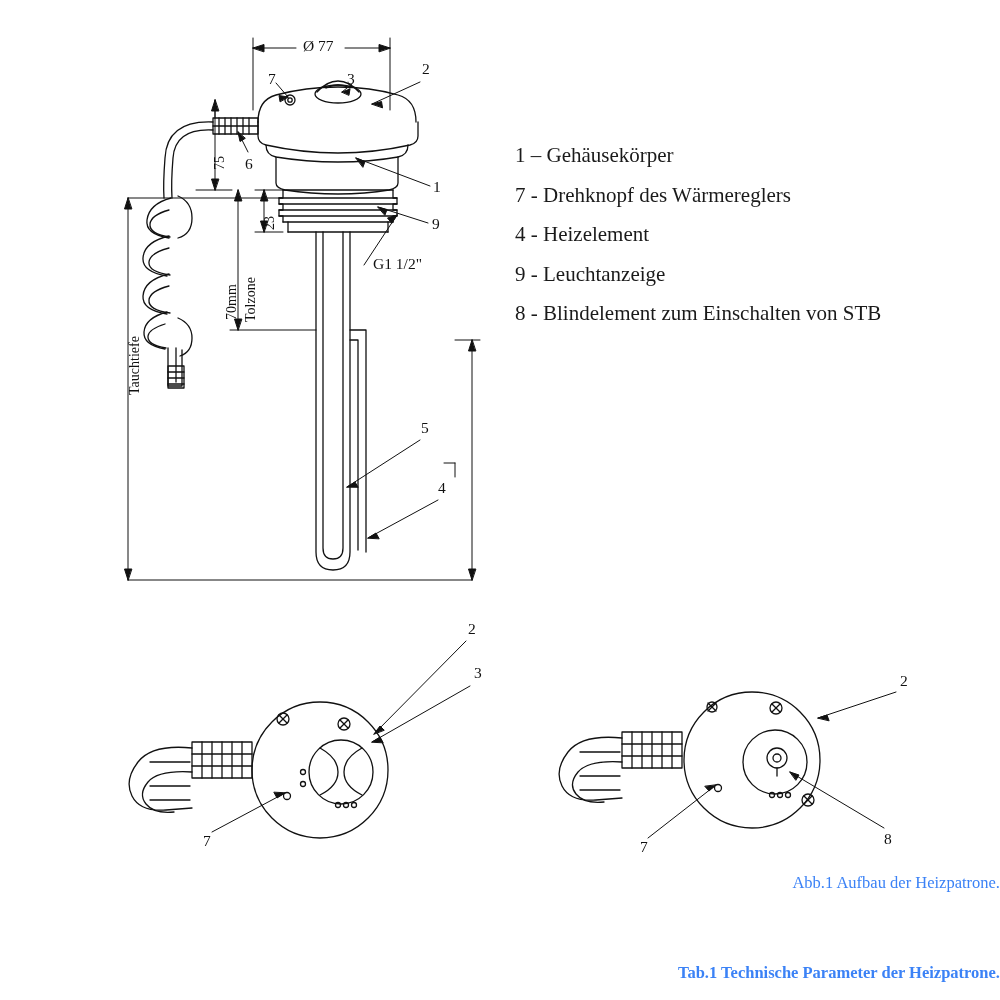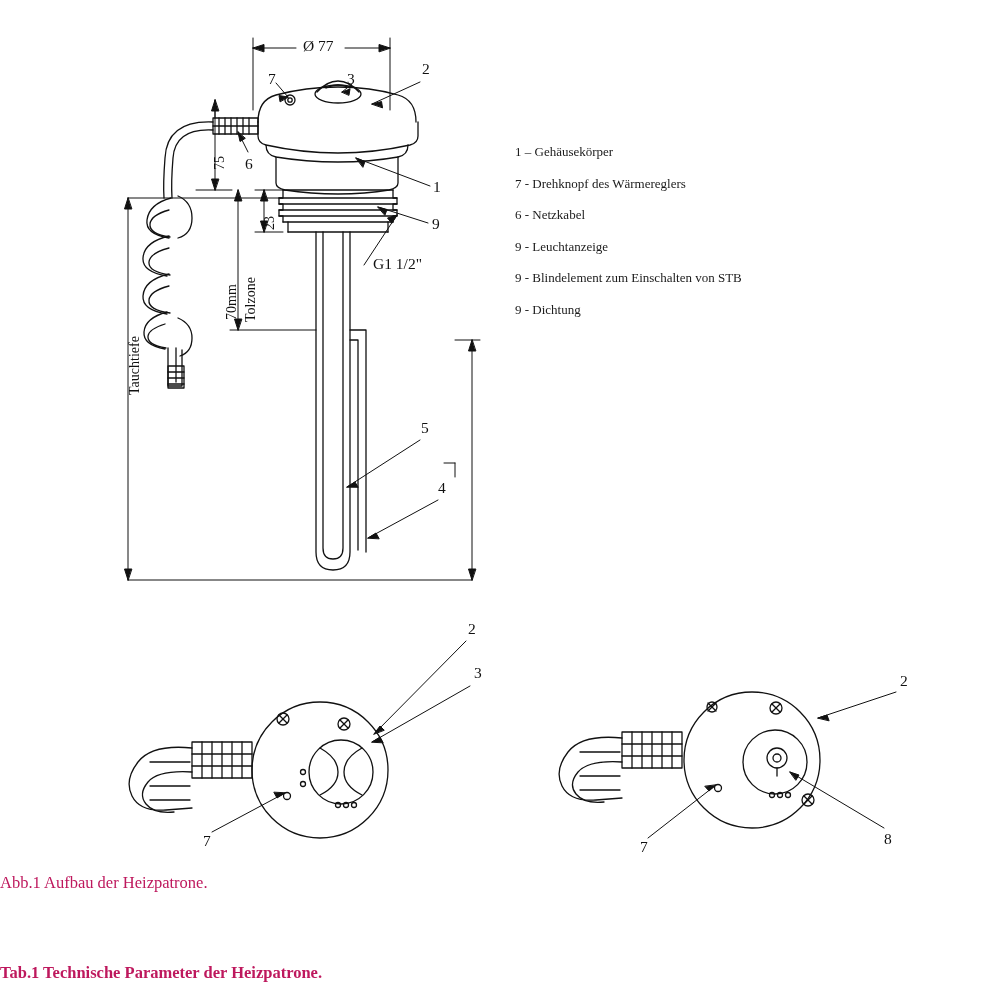--- a/index.html
+++ b/index.html
@@ -23,32 +23,32 @@
     width: 1000px;
     height: 1000px;
   }
   .legend {
     position: absolute;
     left: 515px;
     top: 145px;
     width: 430px;
   }
   .legend-item {
-    font-size: 13px;
+    font-size: 21px;
     line-height: 1;
     margin-bottom: 18.5px;
     white-space: nowrap;
     color: #1a1a1a;
   }
   .caption {
     position: absolute;
     width: 100%;
-    text-align: left;
+    text-align: right;
     font-size: 16.5px;
-    color: #be185d;
+    color: #3b82f6;
   }
   #fig-caption { top: 873px; }
   #tab-caption { top: 963px; font-weight: bold; }
   .lbl {
     position: absolute;
     font-size: 15.5px;
     color: #111;
     white-space: nowrap;
   }
   .lbl.small { font-size: 14px; }
@@ -327,22 +327,21 @@
   <div class="lbl" style="left:474px; top:664px;">3</div>
   <div class="lbl" style="left:203px; top:832px;">7</div>
 
   <div class="lbl" style="left:900px; top:672px;">2</div>
   <div class="lbl" style="left:640px; top:838px;">7</div>
   <div class="lbl" style="left:884px; top:830px;">8</div>
 
   <div class="legend">
     <div class="legend-item">1 – Gehäusekörper</div>
     <div class="legend-item">7 - Drehknopf des Wärmereglers</div>
-    <div class="legend-item">6 - Netzkabel</div>
+    <div class="legend-item">4 - Heizelement</div>
     <div class="legend-item">9 - Leuchtanzeige</div>
-    <div class="legend-item">9 - Blindelement zum Einschalten von STB</div>
-    <div class="legend-item">9 - Dichtung</div>
+    <div class="legend-item">8 - Blindelement zum Einschalten von STB</div>
   </div>
 
   <div class="caption" id="fig-caption">Abb.1 Aufbau der Heizpatrone.</div>
   <div class="caption" id="tab-caption">Tab.1 Technische Parameter der Heizpatrone.</div>
 
 </div>
 
 </body></html>

